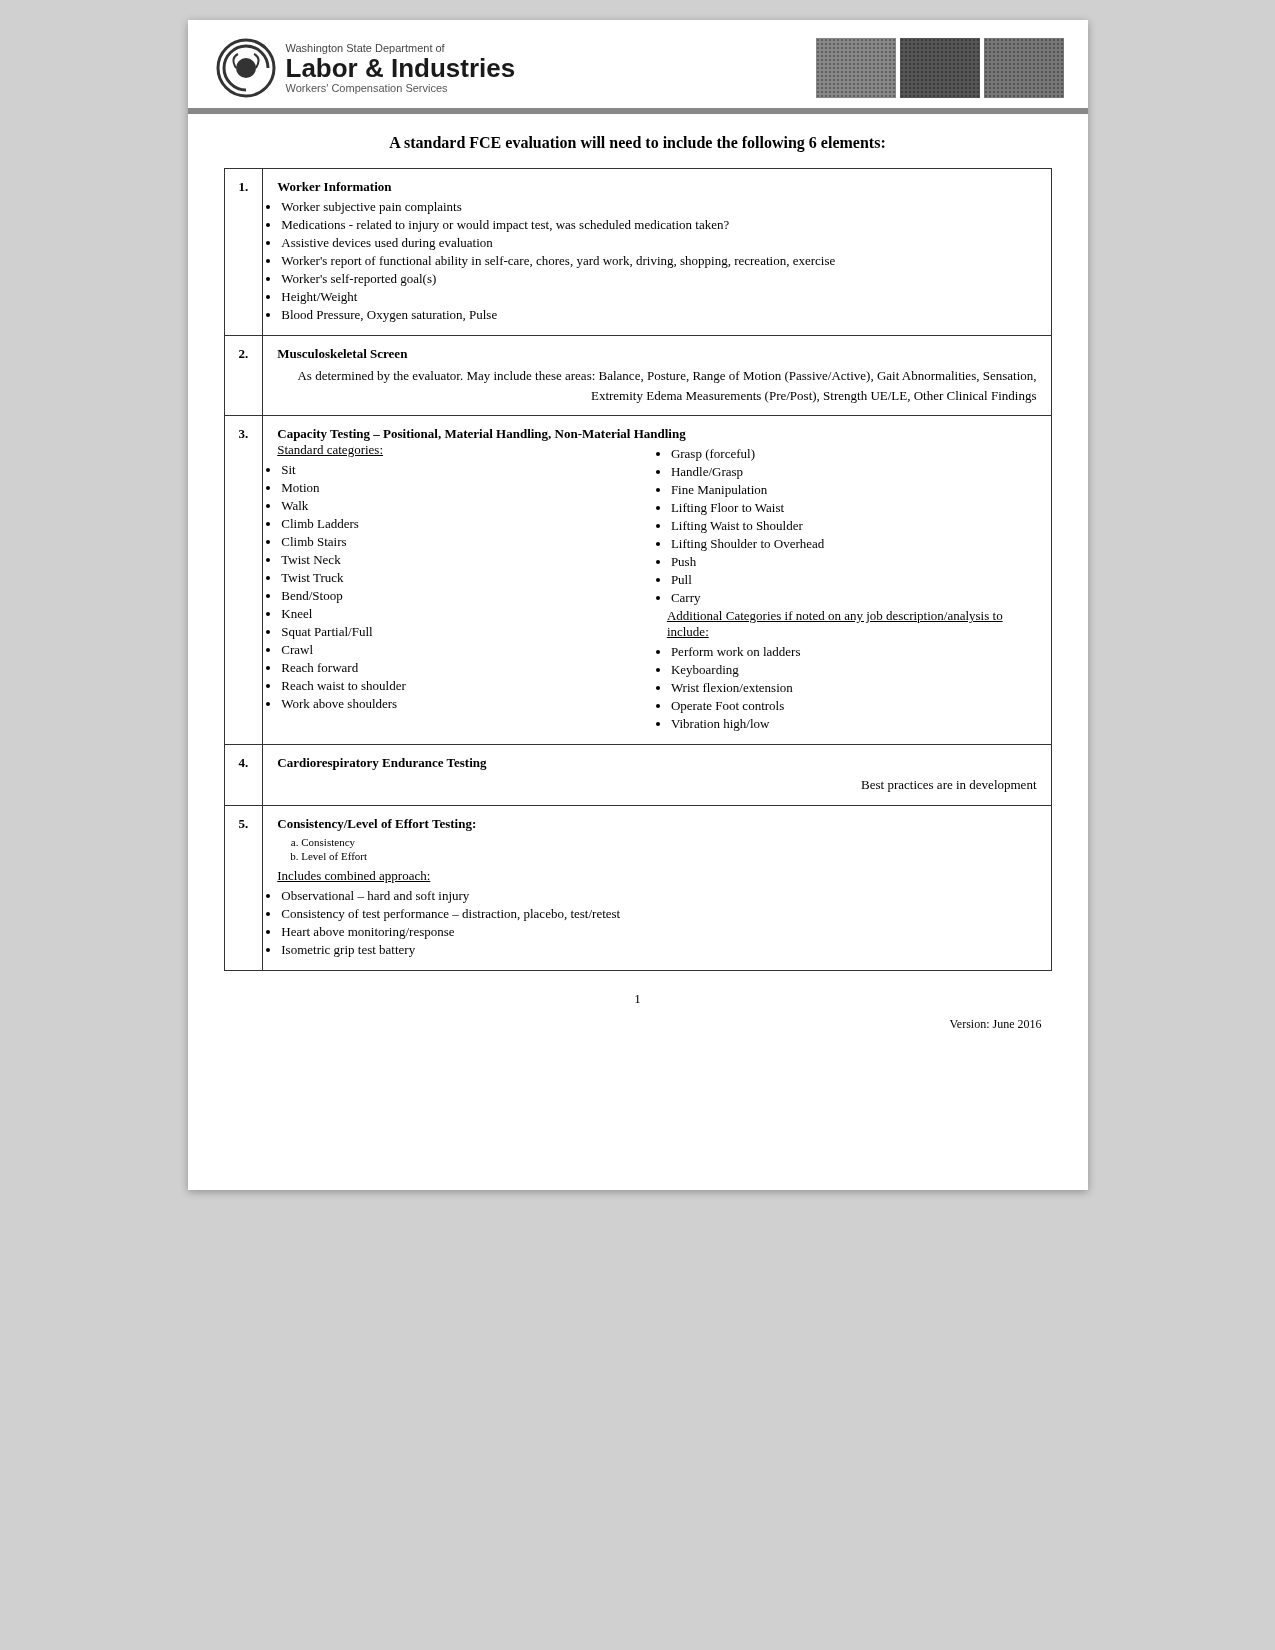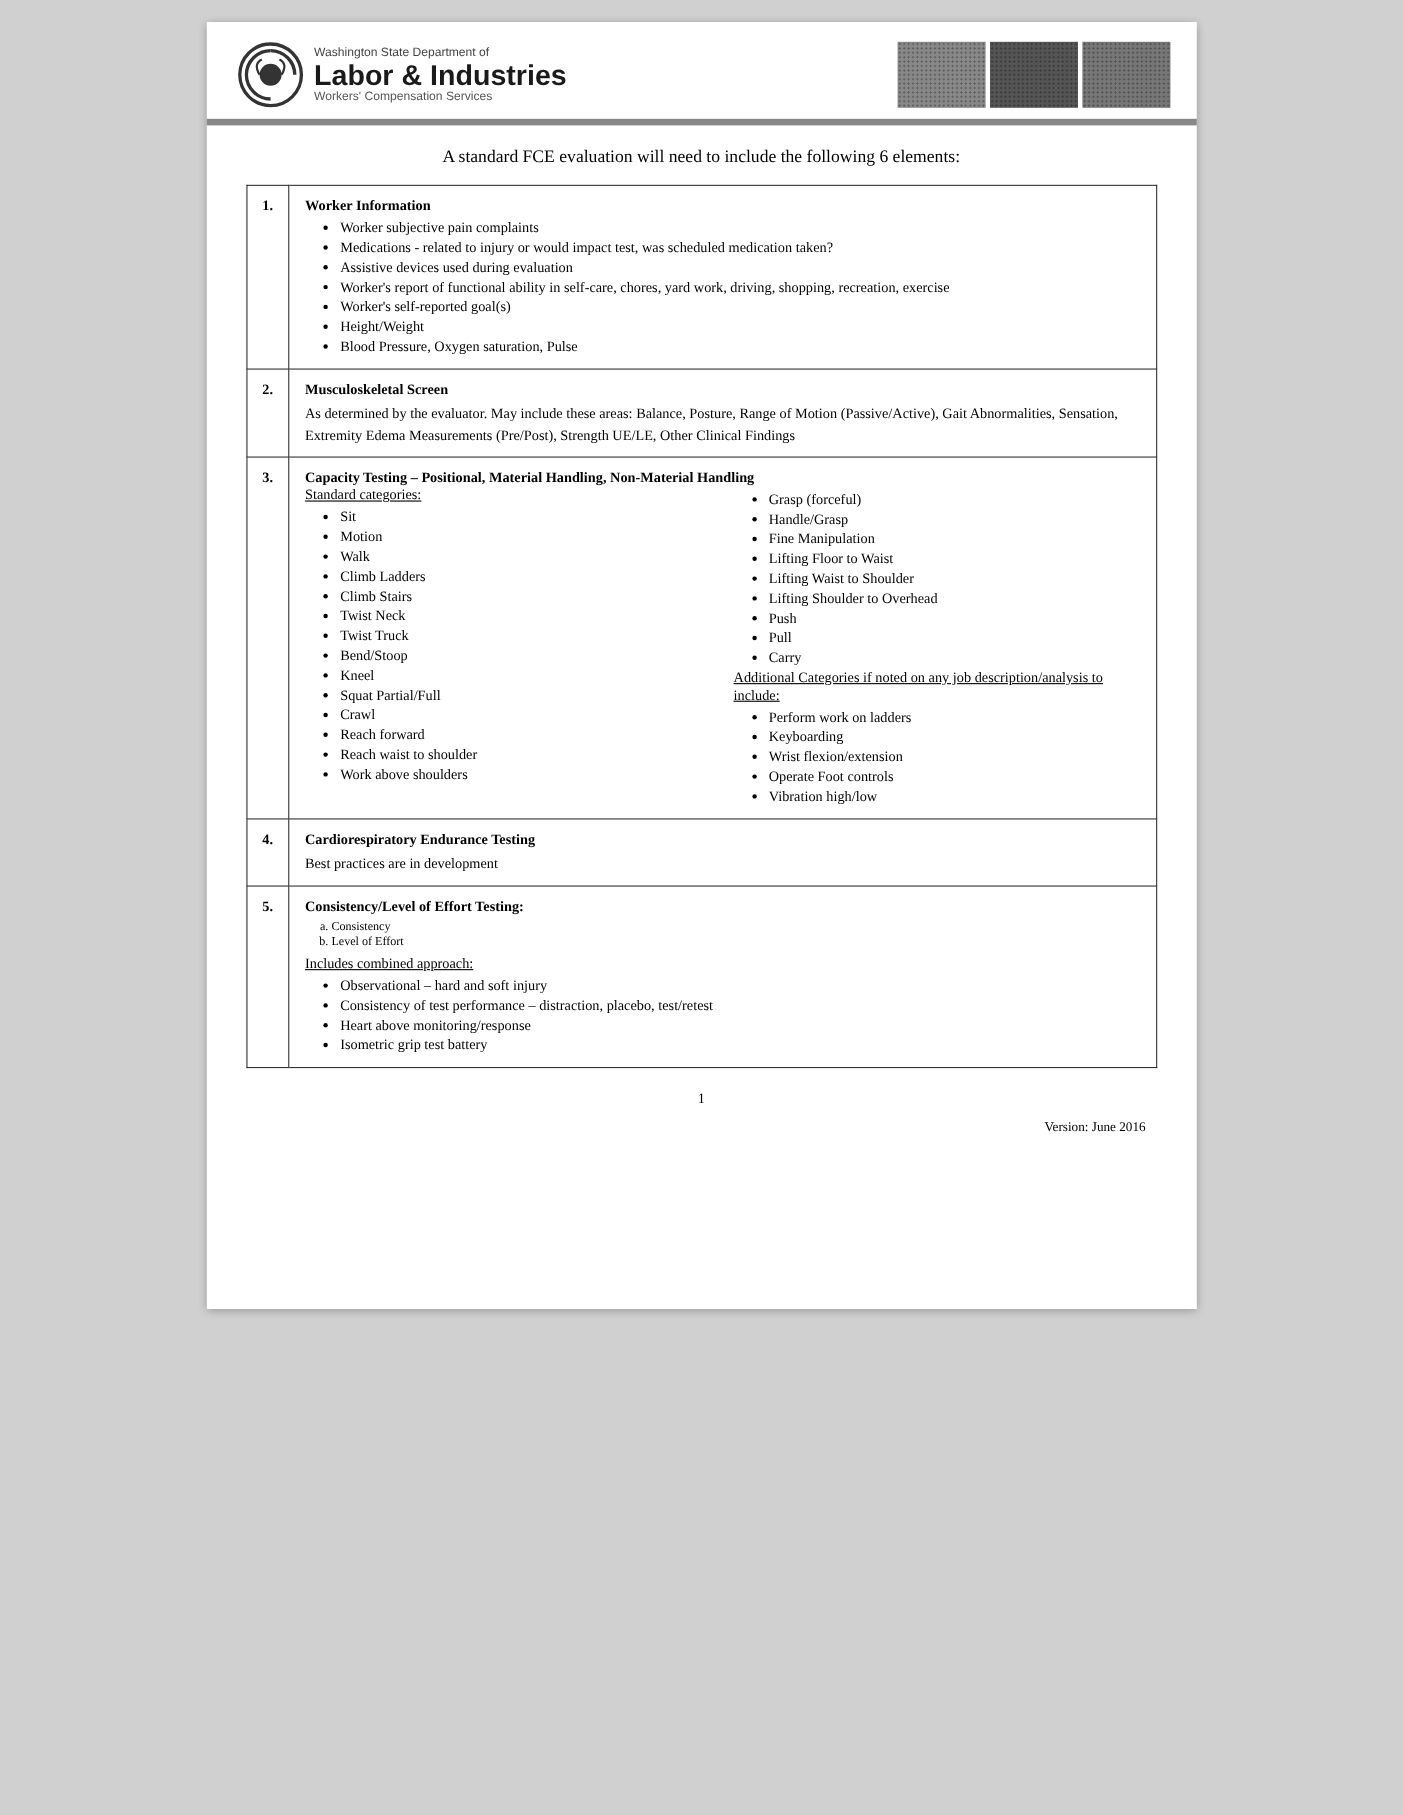--- a/index.html
+++ b/index.html
@@ -88,21 +88,21 @@
     .doc-title {
       text-align: center;
       font-size: 20px;
       font-weight: bold;
       margin-bottom: 8px;
       font-family: "Times New Roman", serif;
     }
     .doc-subtitle {
       text-align: center;
       font-size: 16px;
-      font-weight: normal;
+      font-weight: bold;
       margin-bottom: 16px;
       font-family: "Times New Roman", serif;
     }
 
     
     .sections-table {
       width: 100%;
       border-collapse: collapse;
       border: 1px solid #333;
     }
@@ -113,21 +113,21 @@
       font-size: 13px;
     }
     .section-row td {
       padding: 10px 14px;
     }
     .section-title {
       font-weight: bold;
     }
     ul.bullet-list {
       list-style: disc;
-      margin-left: 32px;
+      margin-left: 4px;
       margin-top: 4px;
     }
     ul.bullet-list li {
       margin-bottom: 2px;
       font-size: 13px;
     }
     ol.alpha-list {
       list-style: lower-alpha;
       margin-left: 24px;
       margin-top: 4px;
@@ -160,20 +160,21 @@
     .version {
       text-align: right;
       font-size: 12px;
       margin-top: 10px;
       padding-right: 10px;
     }
     .section-para {
       font-size: 13px;
       margin-top: 4px;
       line-height: 1.5;
+      text-align: right;
     }
     .includes-label {
       text-decoration: underline;
       font-size: 13px;
       margin-top: 6px;
       display: block;
     }
   </style>
 </head>
 <body>

